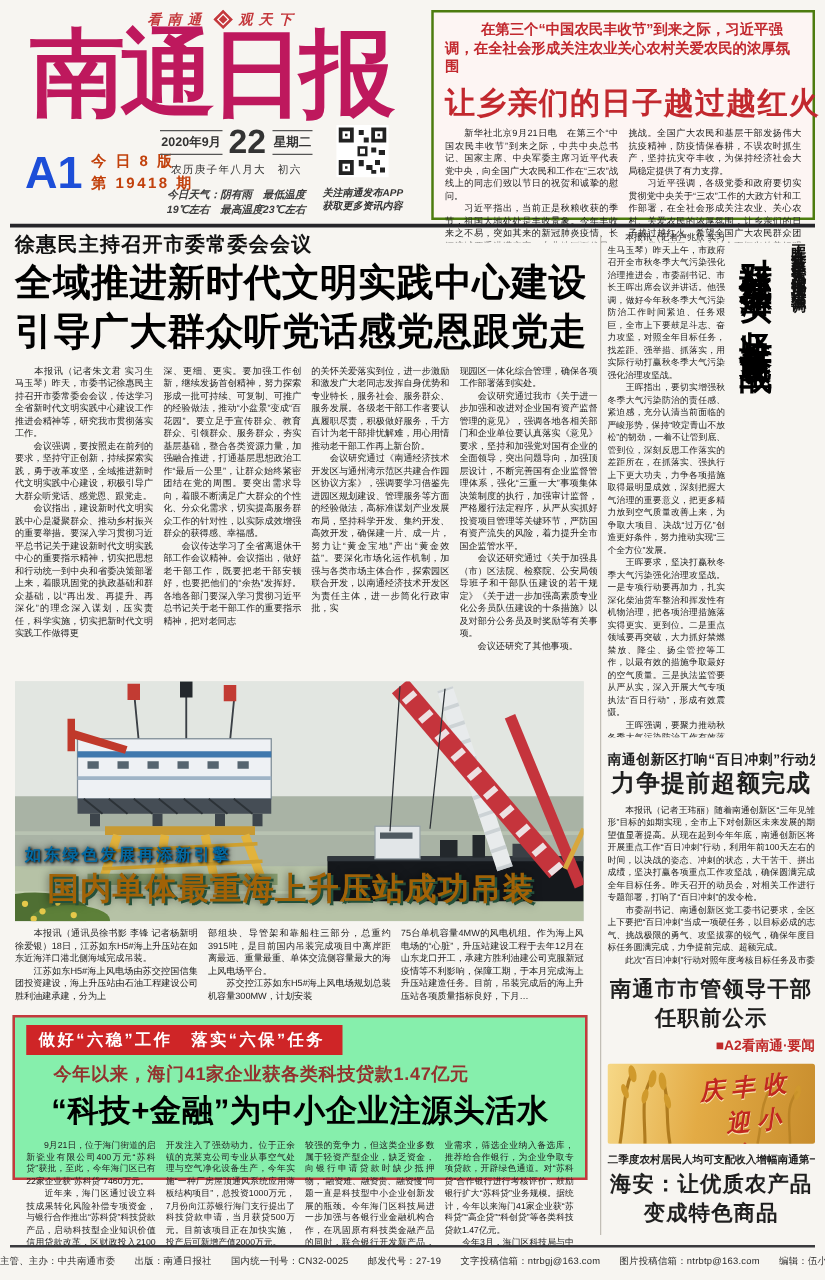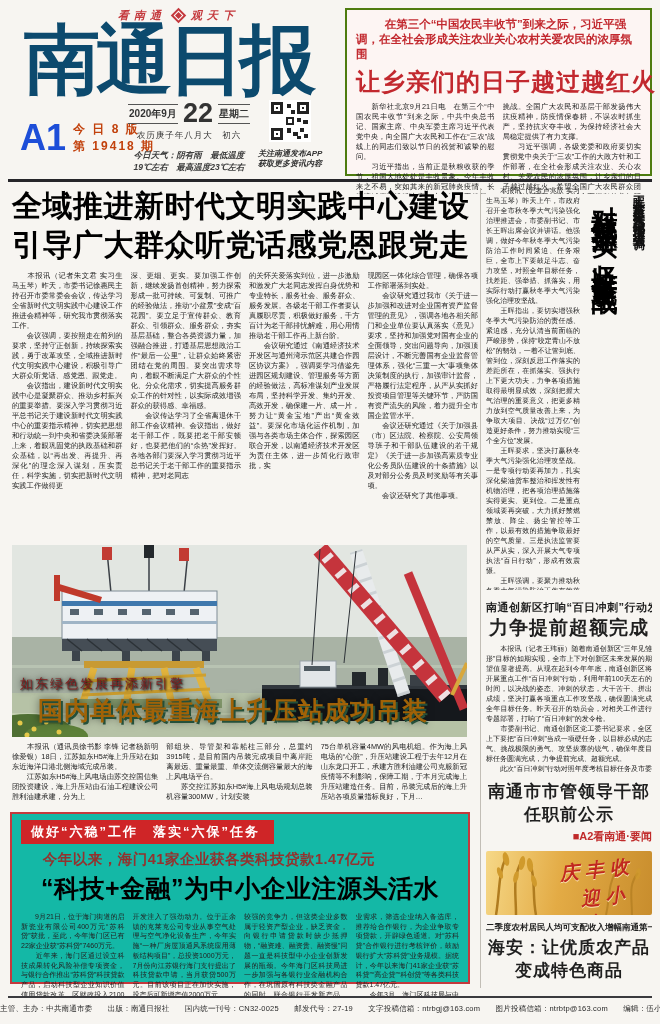--- a/index.html
+++ b/index.html
@@ -5,21 +5,21 @@
   html,body{margin:0;padding:0;background:#e9e7e2;}
   .page{position:relative;width:660px;height:1024px;background:#f7f5f1;overflow:hidden;
         font-family:"Liberation Sans",sans-serif;color:#1f1f1f;}
   .abs{position:absolute;}
 
   
   .tagline{top:8px;left:118px;display:flex;align-items:center;gap:7px;color:#c4383c;
            font-size:11px;font-weight:bold;letter-spacing:5px;font-style:italic;}
   .logo-diamond{width:11px;height:11px;background:#c4383c;transform:rotate(45deg);
                 display:inline-block;box-shadow:inset 0 0 0 2px #c4383c, inset 0 0 0 3px #fff;}
-  .brand{top:22px;left:24px;font-size:76px;line-height:1;font-weight:900;color:#0c4a6e;
+  .brand{top:22px;left:24px;font-size:76px;line-height:1;font-weight:900;color:#be185d;
          font-family:"Liberation Serif",serif;letter-spacing:-4px;white-space:nowrap;}
   .edition{left:20px;top:120px;display:flex;gap:7px;align-items:center;}
   .edition-code{font-size:36px;font-weight:bold;color:#1d4ed8;line-height:1;}
   .edition-meta{font-size:12px;font-weight:bold;color:#c2410c;line-height:17px;letter-spacing:2px;white-space:nowrap;}
   .dateblock{left:126px;top:100px;width:126px;text-align:center;color:#333;}
   .daterow{display:flex;justify-content:center;align-items:center;gap:5px;}
   .daterow .side{font-size:10px;font-weight:bold;border-top:1px solid #555;border-bottom:1px solid #555;padding:2px 1px;white-space:nowrap;}
   .daterow .big{font-size:27px;font-weight:bold;line-height:1;}
   .lunar{font-size:8.5px;margin-top:3px;letter-spacing:1px;white-space:nowrap;}
   .weather{font-size:8.5px;margin-top:7px;font-style:italic;font-weight:bold;color:#3d3d3d;line-height:12px;white-space:nowrap;}
@@ -39,29 +39,29 @@
 
   
   .lead{left:12px;top:186px;width:466px;}
   .lead-kicker{font-size:16px;font-weight:bold;color:#111;letter-spacing:1px;}
   .lead-h{font-size:30px;line-height:39px;font-weight:900;color:#000;letter-spacing:0.5px;white-space:nowrap;}
   .lead-cols{margin-top:7px;height:246px;}
   .lead-cols .bt{height:246px;}
 
   
   .photo{left:12px;top:545px;width:455px;height:192px;overflow:hidden;background:#dfe3de;}
-  .ph-kicker{left:8px;top:130px;font-size:13px;font-weight:normal;color:#7f1d1d;letter-spacing:2px;
+  .ph-kicker{left:8px;top:130px;font-size:13px;font-weight:bold;color:#0369a1;letter-spacing:2px;
              text-shadow:1px 1px 2px #000,0 0 6px rgba(0,0,0,.8);}
   .ph-headline{left:26px;top:149px;font-size:25px;font-weight:900;color:#a16207;letter-spacing:1px;white-space:nowrap;
                text-shadow:2px 2px 0 #24503a,0 0 8px rgba(0,0,0,.65);}
   .photo-body{left:12px;top:742px;width:455px;}
   .photo-body .bt{height:64px;}
 
   
-  .techbox{left:10px;top:812px;width:460px;height:172px;border:2px solid #c5393d;background:#14b8a6;
+  .techbox{left:10px;top:812px;width:460px;height:132px;border:2px solid #c5393d;background:#86efac;
            box-sizing:border-box;padding:6px 9px;}
   .tf-banner{display:inline-block;background:#cf2527;color:#fff;font-size:13px;font-weight:bold;
              letter-spacing:2px;padding:3px 14px 3px 10px;}
   .tf-kicker{font-size:14.5px;font-weight:bold;color:#93322e;margin-top:6px;text-indent:1.5em;letter-spacing:0.5px;}
   .tf-headline{font-size:25px;font-weight:900;color:#000;text-align:center;letter-spacing:0.5px;margin-top:3px;white-space:nowrap;}
   .tf-cols{margin-top:7px;}
   .tf-cols .bt{height:86px;font-size:7px;line-height:9.7px;}
 
   
   .rightcol{left:486px;top:186px;width:166px;height:806px;overflow:hidden;}
@@ -158,20 +158,21 @@
       <div class="bt" style="height:92px;">　　新华社北京9月21日电　在第三个“中国农民丰收节”到来之际，中共中央总书记、国家主席、中央军委主席习近平代表党中央，向全国广大农民和工作在“三农”战线上的同志们致以节日的祝贺和诚挚的慰问。
 　　习近平指出，当前正是秋粮收获的季节，祖国大地处处是丰收景象。今年丰收来之不易，突如其来的新冠肺炎疫情、长江流域严重洪涝灾害、东北地区夏伏旱、连续台风侵袭给粮食和农业生产带来</div>
       <div class="bt" style="height:92px;">挑战。全国广大农民和基层干部发扬伟大抗疫精神，防疫情保春耕，不误农时抓生产，坚持抗灾夺丰收，为保持经济社会大局稳定提供了有力支撑。
 　　习近平强调，各级党委和政府要切实贯彻党中央关于“三农”工作的大政方针和工作部署，在全社会形成关注农业、关心农村、关爱农民的浓厚氛围，让乡亲们的日子越过越红火。希望全国广大农民群众团结在党的周围，为乡村全面振兴的美好明天、为中华民族伟大复兴的中国梦努力奋斗！</div>
     </div>
   </section>
 
   <div class="abs thick-rule"></div>
 
   <section class="abs lead">
+    <div class="lead-kicker">徐惠民主持召开市委常委会会议</div>
     <div class="lead-h">全域推进新时代文明实践中心建设</div>
     <div class="lead-h">引导广大群众听党话感党恩跟党走</div>
     <div class="cols lead-cols">
       <div class="bt">　　本报讯（记者朱文君 实习生马玉琴）昨天，市委书记徐惠民主持召开市委常委会会议，传达学习全省新时代文明实践中心建设工作推进会精神等，研究我市贯彻落实工作。
 　　会议强调，要按照走在前列的要求，坚持守正创新，持续探索实践，勇于改革攻坚，全域推进新时代文明实践中心建设，积极引导广大群众听党话、感党恩、跟党走。
 　　会议指出，建设新时代文明实践中心是凝聚群众、推动乡村振兴的重要举措。要深入学习贯彻习近平总书记关于建设新时代文明实践中心的重要指示精神，切实把思想和行动统一到中央和省委决策部署上来，着眼巩固党的执政基础和群众基础，以“再出发、再提升、再深化”的理念深入谋划，压实责任，科学实施，切实把新时代文明实践工作做得更</div>
       <div class="bt">深、更细、更实。要加强工作创新，继续发扬首创精神，努力探索形成一批可持续、可复制、可推广的经验做法，推动“小盆景”变成“百花园”。要立足于宣传群众、教育群众、引领群众、服务群众，夯实基层基础，整合各类资源力量，加强融合推进，打通基层思想政治工作“最后一公里”，让群众始终紧密团结在党的周围。要突出需求导向，着眼不断满足广大群众的个性化、分众化需求，切实提高服务群众工作的针对性，以实际成效增强群众的获得感、幸福感。
 　　会议传达学习了全省离退休干部工作会议精神。会议指出，做好老干部工作，既要把老干部安顿好，也要把他们的“余热”发挥好。各地各部门要深入学习贯彻习近平总书记关于老干部工作的重要指示精神，把对老同志</div>
       <div class="bt">的关怀关爱落实到位，进一步激励和激发广大老同志发挥自身优势和专业特长，服务社会、服务群众、服务发展。各级老干部工作者要认真履职尽责，积极做好服务，千方百计为老干部排忧解难，用心用情推动老干部工作再上新台阶。
 　　会议研究通过《南通经济技术开发区与通州湾示范区共建合作园区协议方案》，强调要学习借鉴先进园区规划建设、管理服务等方面的经验做法，高标准谋划产业发展布局，坚持科学开发、集约开发、高效开发，确保建一片、成一片，努力让“黄金宝地”产出“黄金效益”。要深化市场化运作机制，加强与各类市场主体合作，探索园区联合开发，以南通经济技术开发区为责任主体，进一步简化行政审批，实</div>

